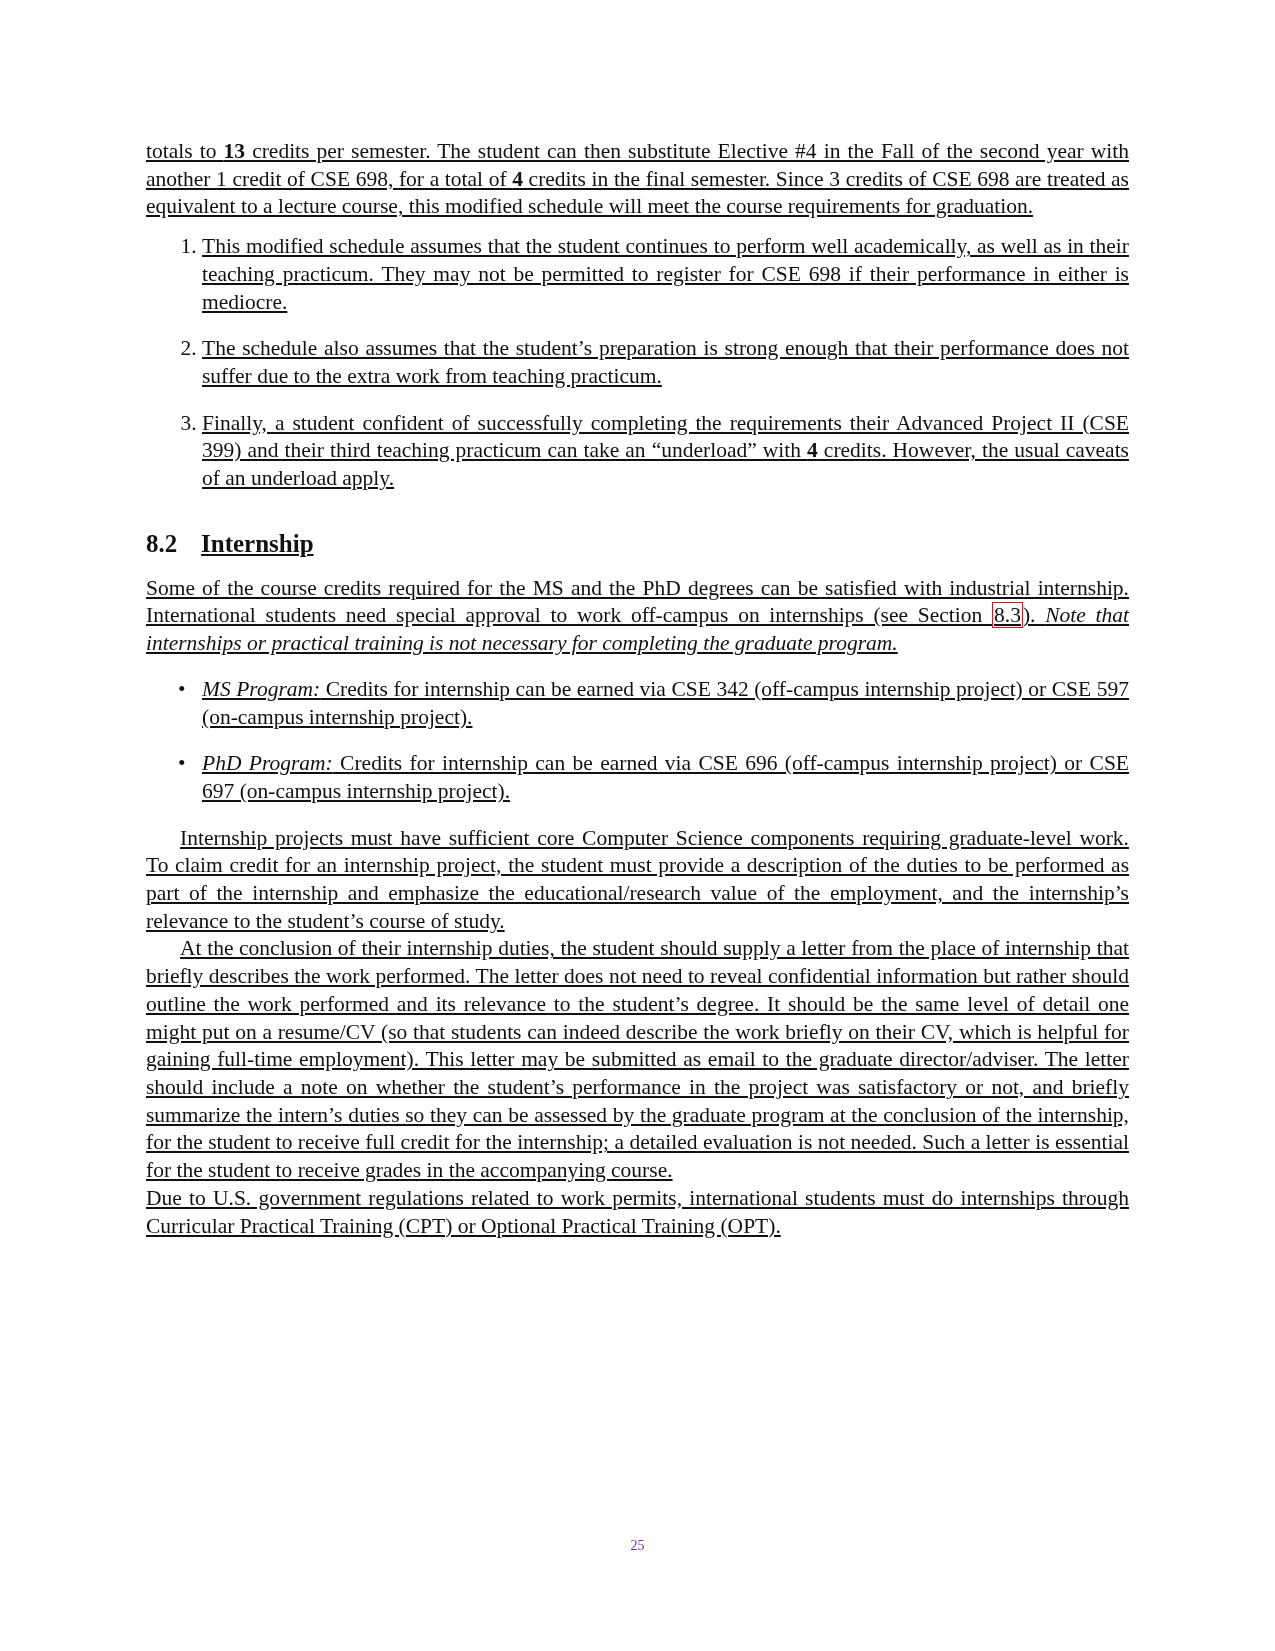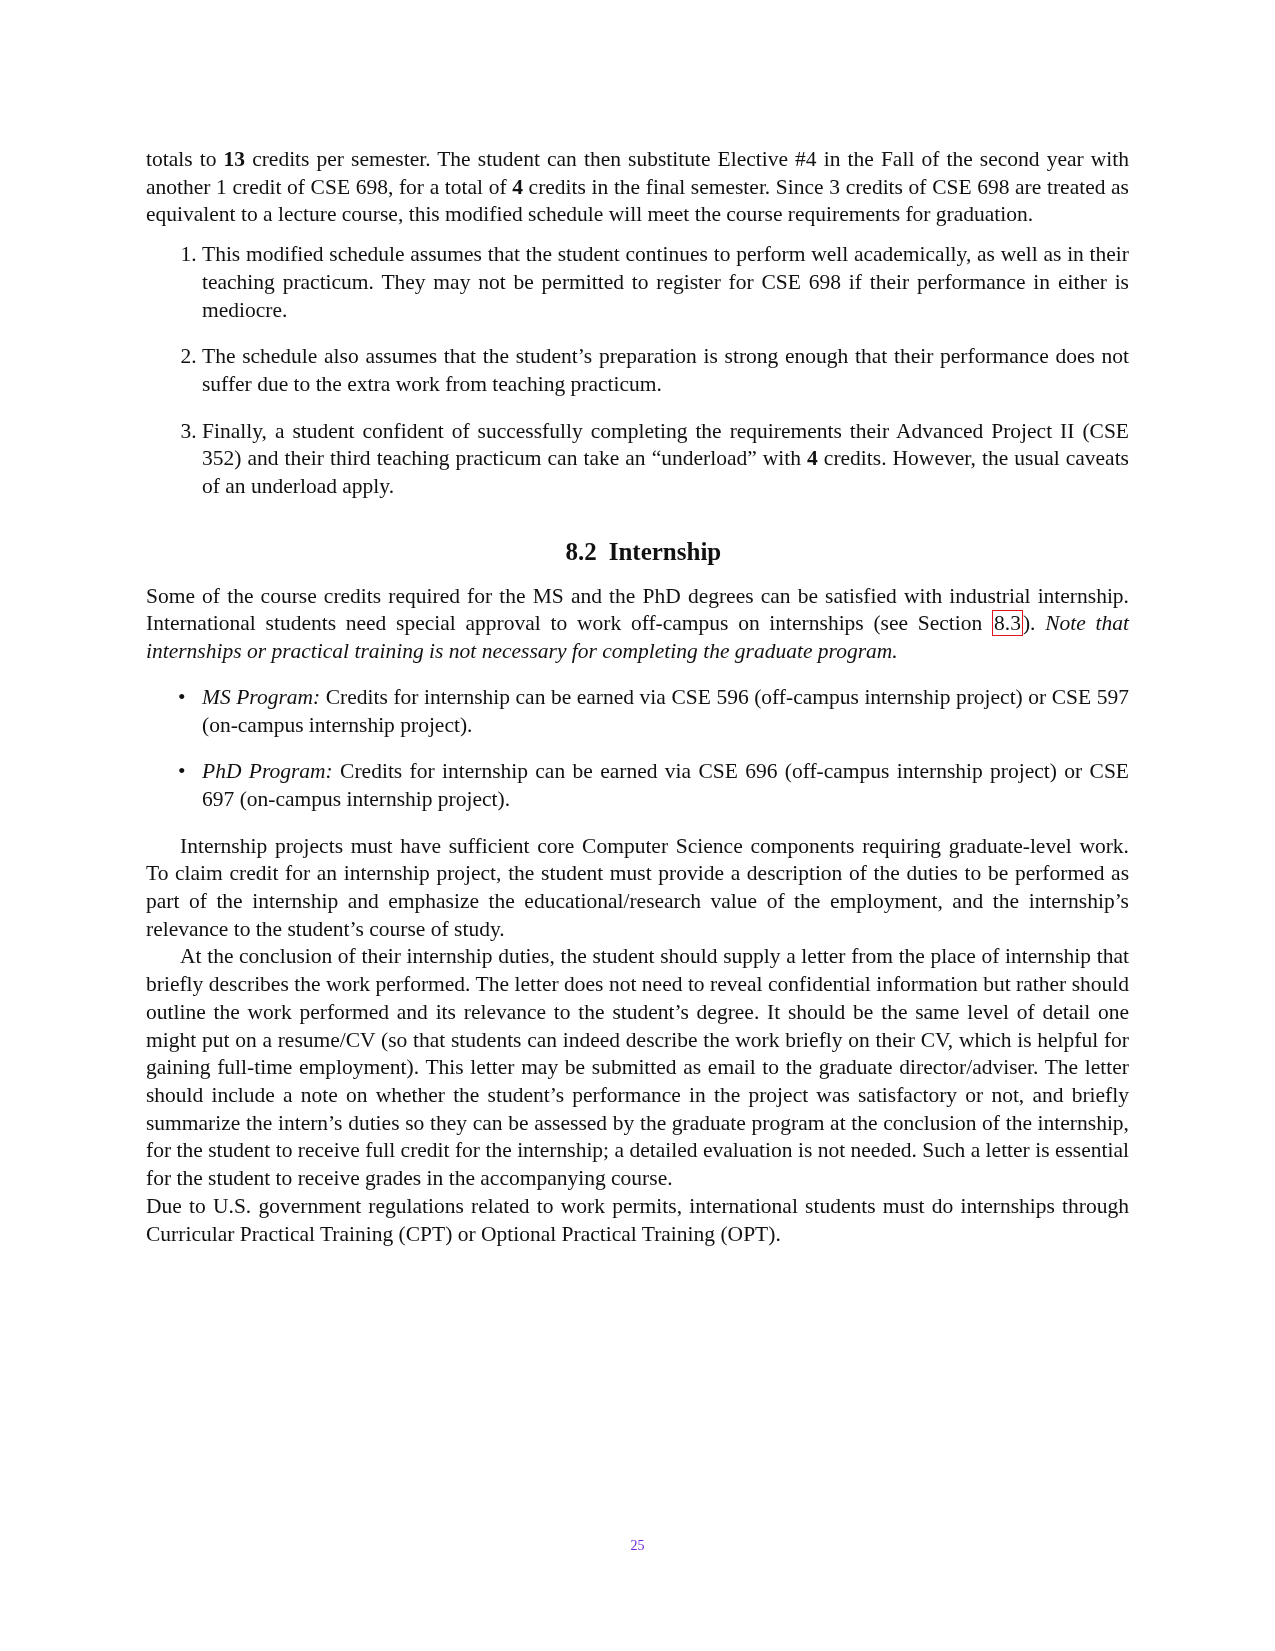--- a/index.html
+++ b/index.html
@@ -1,31 +1,31 @@
 <!DOCTYPE html>
 <html><head>
   <meta charset="utf-8">
   <style>
     html, body { margin: 0; padding: 0; background: #ffffff; }
     body { width: 1275px; height: 1651px; position: relative; overflow: hidden; }
     .page {
-      position: absolute; left: 146px; top: 146px; width: 983px;
+      position: absolute; left: 146px; top: 138px; width: 983px;
       font-family: "Liberation Serif", "DejaVu Serif", serif;
       font-size: 21.5px; line-height: 27.7px; color: #111;
-      text-align: justify; hyphens: auto;
+      text-align: justify; hyphens: auto; text-decoration: underline;
     }
     p { margin: 0; }
     .indent { text-indent: 34px; }
     .notes-heading { font-weight: bold; margin-top: 8px; }
     ol.notes { margin: 12px 0 0 0; padding: 0 0 0 56px; }
     ol.notes li { margin-bottom: 19px; padding-left: 0; }
     ol.notes li::marker { font-weight: normal; }
     h2 {
       font-size: 25px; font-weight: bold; margin: 36px 0 16px 0; line-height: 30px;
-      text-align: center;
+      text-align: left;
     }
     h2 .num { display: inline-block; width: 55px; }
     ul.programs { list-style: none; margin: 18px 0 0 0; padding: 0 0 0 56px; }
     ul.programs li { position: relative; margin-bottom: 19px; }
     ul.programs li .bullet { position: absolute; left: -24px; top: 0; }
     .ref-link {
       border: 1.5px solid #e0141e; padding: 0 1px; color: #111; text-decoration: none;
     }
     em, .it { font-style: italic; }
     b { font-weight: bold; }
@@ -39,29 +39,29 @@
 <body>
 
 <div class="page">
 
   <p><span>totals to </span><b>13</b><span> credits per semester.  The student can then substitute Elective #4 in the Fall of the second year with another 1 credit of CSE 698, for a total of </span><b>4</b><span> credits in the final semester.  Since 3 credits of CSE 698 are treated as equivalent to a lecture course, this modified schedule will meet the course requirements for graduation.</span></p>
 
 
   <ol class="notes">
     <li>This modified schedule assumes that the student continues to perform well academically, as well as in their teaching practicum.  They may not be permitted to register for CSE 698 if their performance in either is mediocre.</li>
     <li>The schedule also assumes that the student’s preparation is strong enough that their performance does not suffer due to the extra work from teaching practicum.</li>
-    <li><span>Finally, a student confident of successfully completing the requirements their Advanced Project II (CSE 352) and their third teaching practicum can take an “underload” with </span><b>4</b><span> credits.  However, the usual caveats of an underload apply.</span></li>
+    <li><span>Finally, a student confident of successfully completing the requirements their Advanced Project II (CSE 399) and their third teaching practicum can take an “underload” with </span><b>4</b><span> credits.  However, the usual caveats of an underload apply.</span></li>
   </ol>
 
   <h2><span class="num">8.2</span><span>Internship</span></h2>
 
   <p><span>Some of the course credits required for the MS and the PhD degrees can be satisfied with industrial internship. International students need special approval to work off-campus on internships (see Section </span><a class="ref-link">8.3</a><span>). </span><em>Note that internships or practical training is not necessary for completing the graduate program.</em></p>
 
   <ul class="programs">
-    <li><span class="bullet">•</span><em>MS Program:</em><span> Credits for internship can be earned via CSE 596 (off-campus internship project) or CSE 597 (on-campus internship project).</span></li>
+    <li><span class="bullet">•</span><em>MS Program:</em><span> Credits for internship can be earned via CSE 342 (off-campus internship project) or CSE 597 (on-campus internship project).</span></li>
     <li><span class="bullet">•</span><em>PhD Program:</em><span> Credits for internship can be earned via CSE 696 (off-campus internship project) or CSE 697 (on-campus internship project).</span></li>
   </ul>
 
   <p class="indent">Internship projects must have sufficient core Computer Science components requiring graduate-level work.  To claim credit for an internship project, the student must provide a description of the duties to be performed as part of the internship and emphasize the educational/research value of the employment, and the internship’s relevance to the student’s course of study.</p>
   <p class="indent">At the conclusion of their internship duties, the student should supply a letter from the place of internship that briefly describes the work performed.  The letter does not need to reveal confidential information but rather should outline the work performed and its relevance to the student’s degree.  It should be the same level of detail one might put on a resume/CV (so that students can indeed describe the work briefly on their CV, which is helpful for gaining full-time employment). This letter may be submitted as email to the graduate director/adviser.  The letter should include a note on whether the student’s performance in the project was satisfactory or not, and briefly summarize the intern’s duties so they can be assessed by the graduate program at the conclusion of the internship, for the student to receive full credit for the internship; a detailed evaluation is not needed. Such a letter is essential for the student to receive grades in the accompanying course.</p>
 
 
   <p>Due to U.S. government regulations related to work permits, international students must do internships through Curricular Practical Training (CPT) or Optional Practical Training (OPT).</p>
 </div>
 

